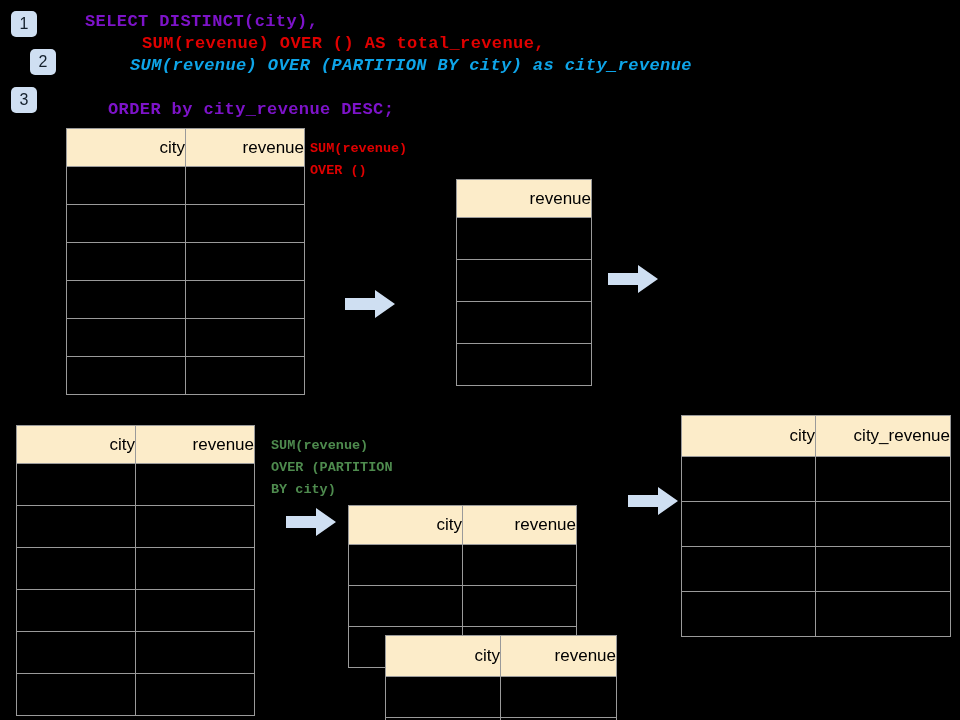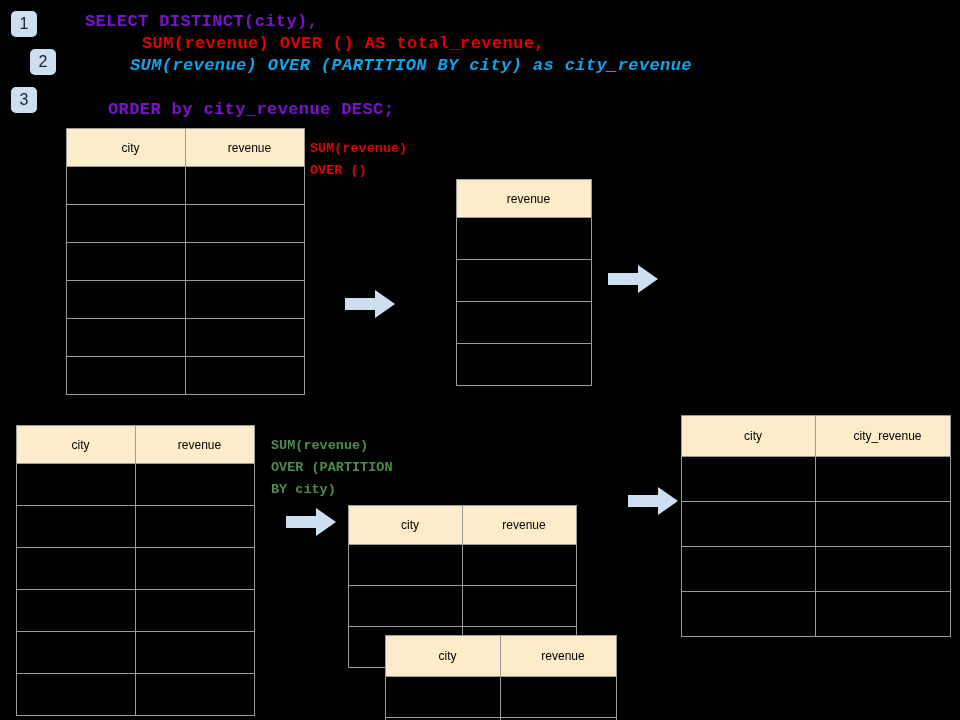--- a/index.html
+++ b/index.html
@@ -71,23 +71,23 @@
   }
   .tbl th, .tbl td {
     border: 1px solid #9a9a9a;
     padding: 0;
     margin: 0;
   }
   .tbl th {
     background: #fcecc9;
     color: #000000;
     font-family: "Liberation Sans", sans-serif;
-    font-size: 12px;
+    font-size: 17px;
     font-weight: 400;
-    text-align: center;
+    text-align: right;
     padding-left: 9px;
   }
   .tbl td {
     background: #000000;
   }
 
   
   .arrow {
     position: absolute;
   }

